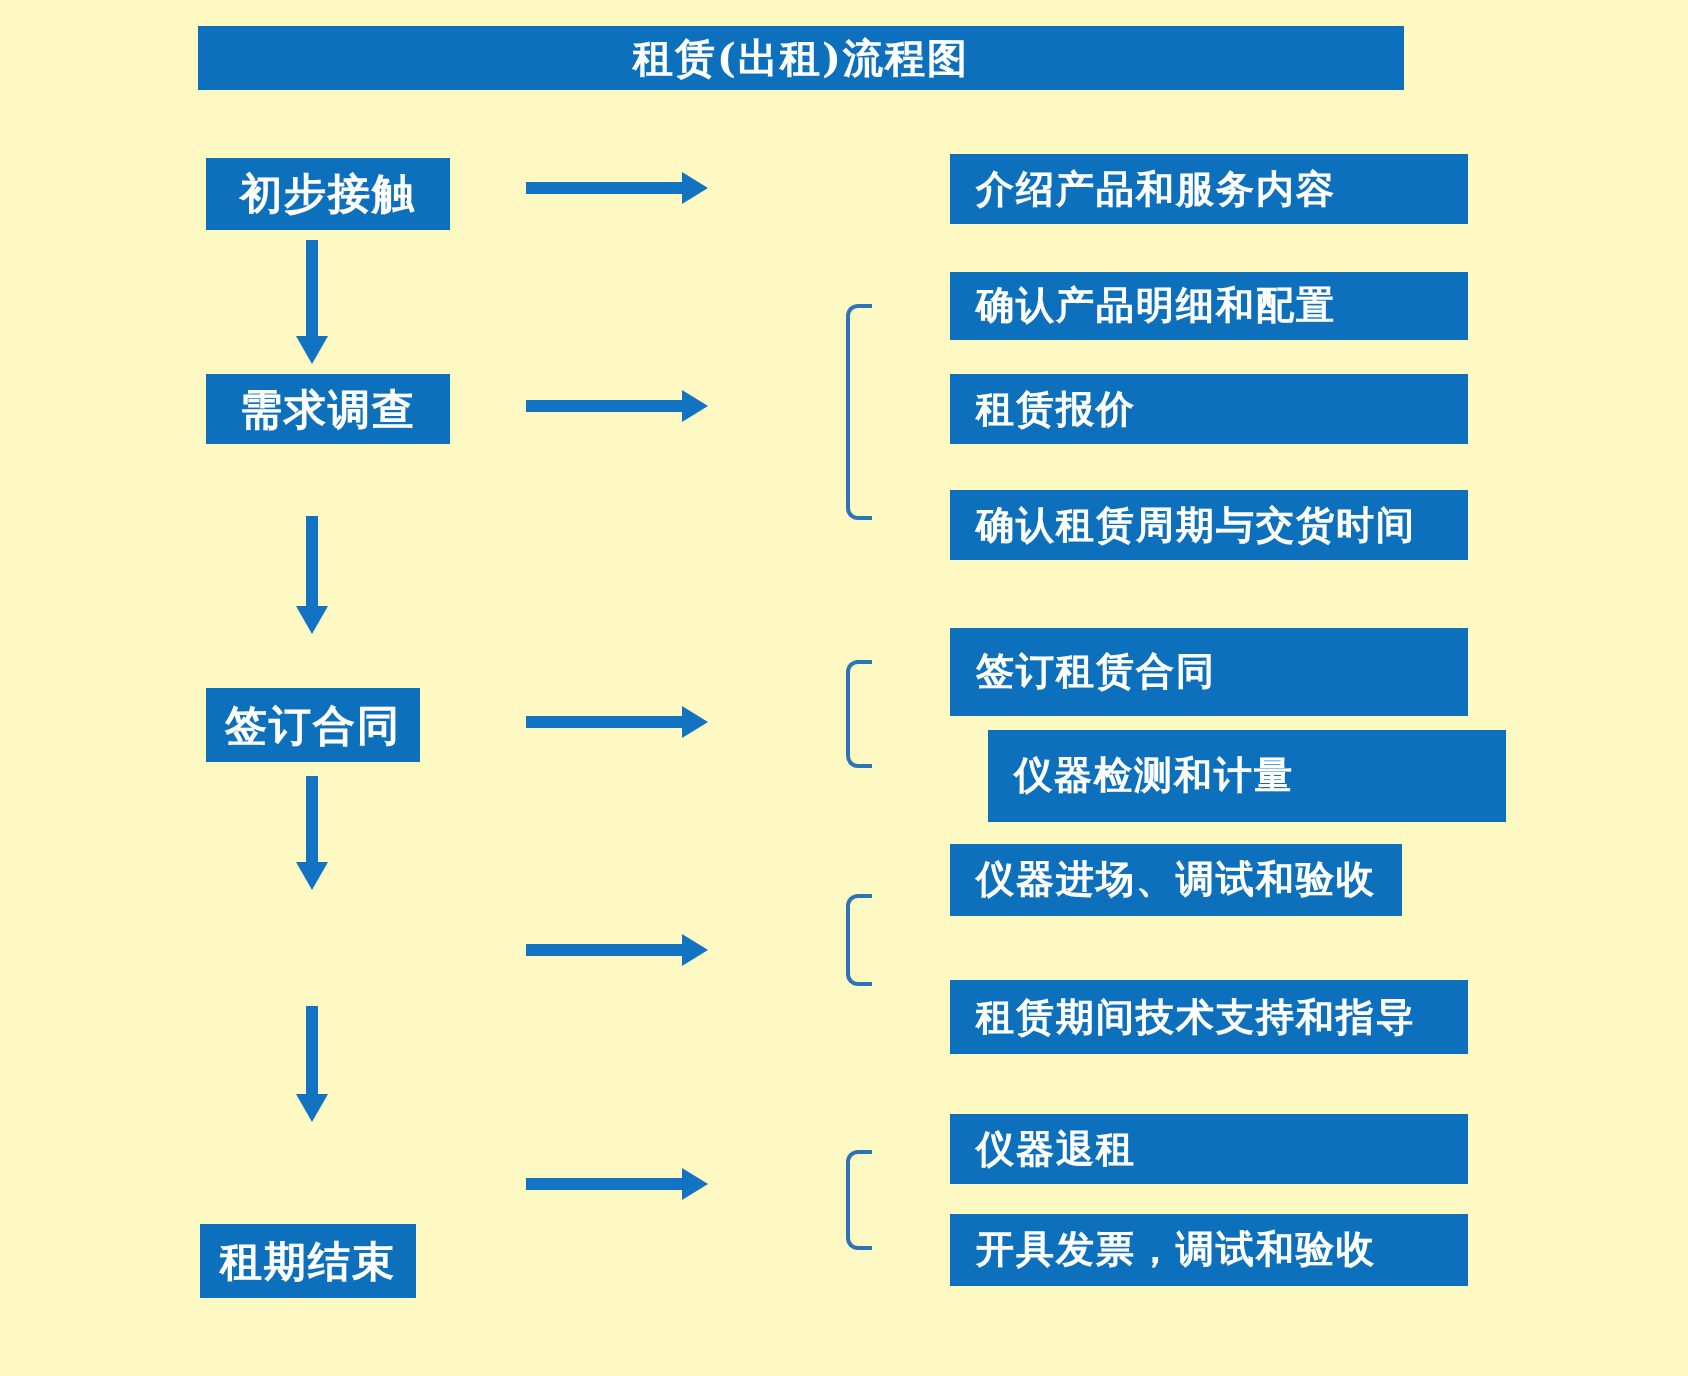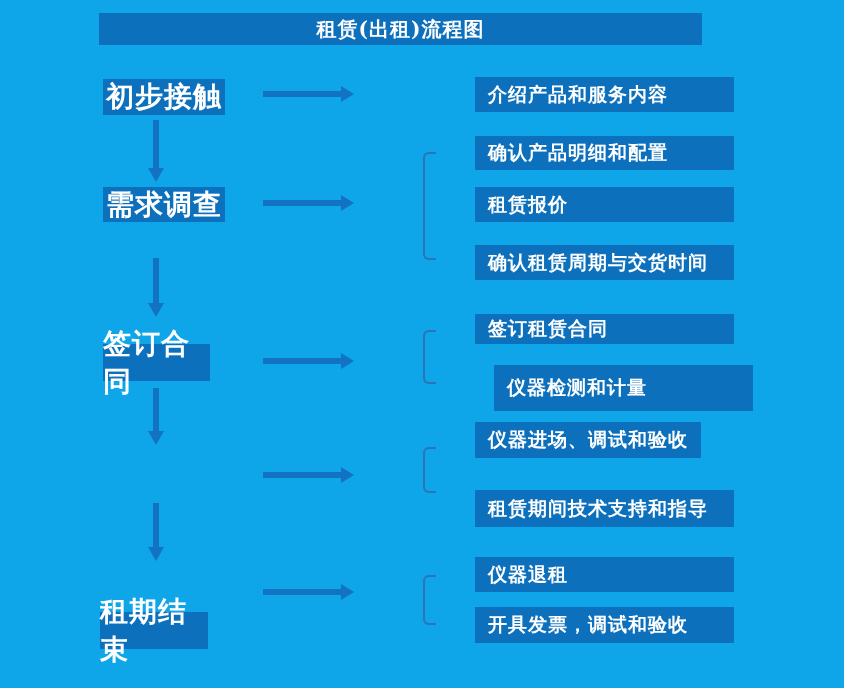--- a/index.html
+++ b/index.html
@@ -1,26 +1,26 @@
 <!DOCTYPE html>
 <html><head>
 <meta charset="utf-8">
 <style>
   html,body{margin:0;padding:0;background:#fff;}
   #canvas{
-    position:relative;width:844px;height:688px;background:#0ea5e9;
+    position:relative;width:844px;height:688px;background:#fef9c3;
     font-family:"DejaVu Serif","Liberation Serif",serif;
     overflow:hidden;
   }
   .blue-box{
     position:absolute;background:#0c70bc;color:#ffffff;
     display:flex;align-items:center;font-weight:bold;
   }
   .title-bar{justify-content:center;font-size:20px;letter-spacing:1px;}
-  .step-box{justify-content:center;font-size:28px;letter-spacing:1px;}
+  .step-box{justify-content:center;font-size:21px;letter-spacing:1px;}
   .detail-box{justify-content:flex-start;padding-left:13px;font-size:19px;letter-spacing:1px;box-sizing:border-box;margin-left:32px;}
   .h-arrow-shaft{position:absolute;height:6px;background:#1273c2;}
   .h-arrow-head{
     position:absolute;width:0;height:0;
     border-left:13px solid #1273c2;border-top:8px solid transparent;border-bottom:8px solid transparent;
   }
   .v-arrow-shaft{position:absolute;width:6px;background:#1273c2;}
   .v-arrow-head{
     position:absolute;width:0;height:0;
     border-top:14px solid #1273c2;border-left:8px solid transparent;border-right:8px solid transparent;
@@ -40,21 +40,21 @@
 
   <div class="blue-box step-box" style="left:103px;top:79px;width:122px;height:36px;">初步接触</div>
   <div class="blue-box step-box" style="left:103px;top:187px;width:122px;height:35px;">需求调查</div>
   <div class="blue-box step-box" style="left:103px;top:344px;width:107px;height:37px;">签订合同</div>
   <div class="blue-box step-box" style="left:100px;top:575px;width:108px;height:37px;margin-top:37px;">租期结束</div>
 
   <div class="blue-box detail-box" style="left:443px;top:77px;width:259px;height:35px;">介绍产品和服务内容</div>
   <div class="blue-box detail-box" style="left:443px;top:136px;width:259px;height:34px;">确认产品明细和配置</div>
   <div class="blue-box detail-box" style="left:443px;top:187px;width:259px;height:35px;">租赁报价</div>
   <div class="blue-box detail-box" style="left:443px;top:245px;width:259px;height:35px;">确认租赁周期与交货时间</div>
-  <div class="blue-box detail-box" style="left:443px;top:314px;width:259px;height:30px;font-family:Liberation Serif, serif;">签订租赁合同</div>
+  <div class="blue-box detail-box" style="left:443px;top:314px;width:259px;height:44px;font-family:Liberation Serif, serif;">签订租赁合同</div>
   <div class="blue-box detail-box" style="left:462px;top:365px;width:259px;height:46px;">仪器检测和计量</div>
   <div class="blue-box detail-box" style="left:443px;top:422px;width:226px;height:36px;">仪器进场、调试和验收</div>
   <div class="blue-box detail-box" style="left:443px;top:490px;width:259px;height:37px;">租赁期间技术支持和指导</div>
   <div class="blue-box detail-box" style="left:443px;top:557px;width:259px;height:35px;text-align:center;">仪器退租</div>
   <div class="blue-box detail-box" style="left:443px;top:607px;width:259px;height:36px;">开具发票，调试和验收</div>
 
   <div>
     <div class="h-arrow-shaft" style="left:263px;top:91px;width:78px;"></div>
     <div class="h-arrow-head" style="left:341px;top:86px;"></div>
   </div>

